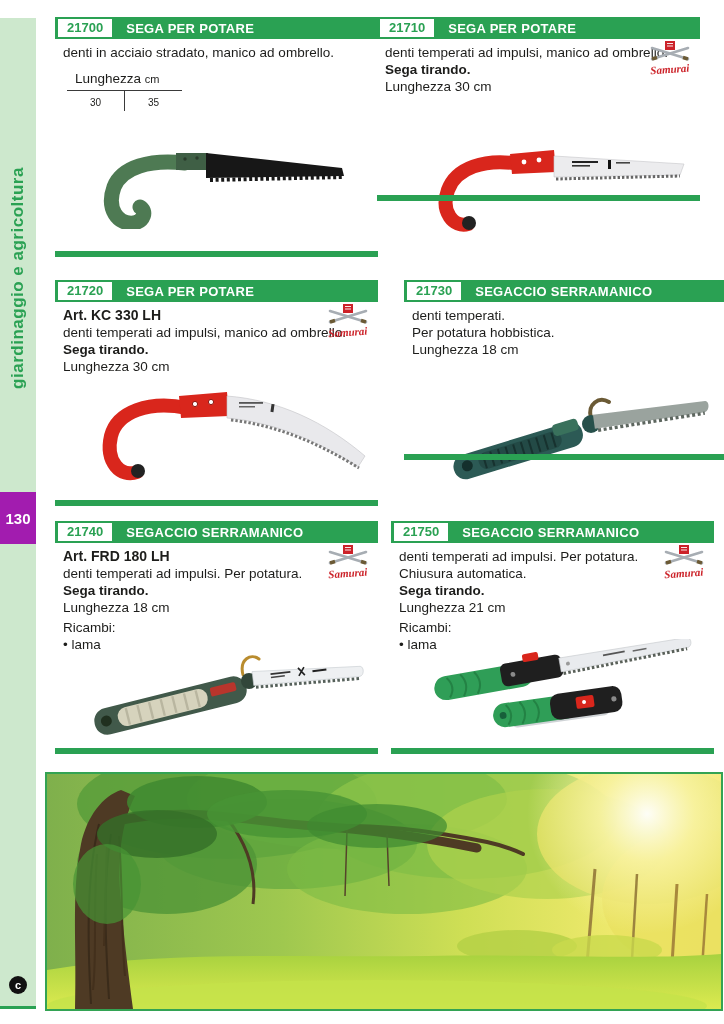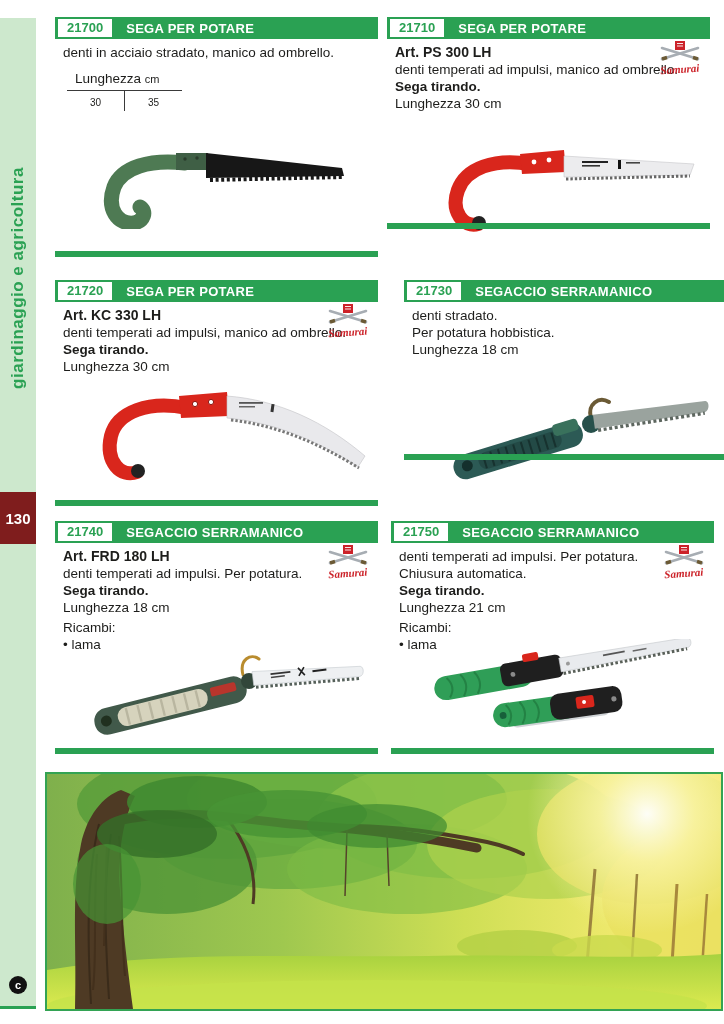--- a/index.html
+++ b/index.html
@@ -12,21 +12,21 @@
     position:absolute;left:0;top:18px;width:36px;height:988px;
     background:#cde8cd;border-bottom:3px solid #2aa153;
   }
   .sidebar-label{
     position:absolute;left:18px;top:260px;
     transform:translate(-50%,-50%) rotate(-90deg);
     white-space:nowrap;color:#2aa153;font-weight:bold;font-size:17px;letter-spacing:.5px;
   }
   .page-num{
     position:absolute;left:0;top:474px;width:36px;height:52px;
-    background:#7f1d1d;color:#fff;font-weight:bold;font-size:15px;
+    background:#a21caf;color:#fff;font-weight:bold;font-size:15px;
     display:flex;align-items:center;justify-content:center;
   }
   .copyright{
     position:absolute;left:9px;top:958px;width:18px;height:18px;border-radius:50%;
     background:#111;color:#fff;font-weight:bold;font-size:11px;
     display:flex;align-items:center;justify-content:center;
   }
   
   .cell{position:absolute;background:#fff;}
   .cell-header{
@@ -94,27 +94,26 @@
       <rect x="86" y="24" width="32" height="17" fill="#3f5f45"></rect>
       <circle cx="95" cy="30" r="1.7" fill="#2a3d2c"></circle>
         <circle cx="107" cy="29" r="1.7" fill="#2a3d2c"></circle>
       <polygon points="116,24 252,39 254,47 116,49" fill="#171717"></polygon>
       <path d="M120,51 L252,48" stroke="#171717" stroke-width="4" stroke-dasharray="3 2.6" fill="none"></path>
     </svg>
   </div>
   <div class="bottom-bar"></div>
 </div>
 
-<div class="cell" style="left:387px;top:17px;width:323px;height:212px;">
+<div class="cell" style="left:377px;top:17px;width:323px;height:184px;">
   <div class="cell-header">
     <span class="code-box">21710</span>
     <span class="cell-title">SEGA PER POTARE</span>
   </div>
   <div class="cell-body">
-    <div class="line-art">Art. PS 300 LH</div>
     <div>denti temperati ad impulsi, manico ad ombrello.</div>
     <div class="line-bold">Sega tirando.</div>
     <div>Lunghezza 30 cm</div>
   </div>
   <div class="samurai">
     <svg viewBox="0 0 48 36">
       <g>
         <path d="M6,18 L42,7" stroke="#a7adb3" stroke-width="2.6" stroke-linecap="round"></path>
         <path d="M6,7 L42,18" stroke="#a7adb3" stroke-width="2.6" stroke-linecap="round"></path>
         <path d="M6,18 L11,16.5" stroke="#6b5a35" stroke-width="3.4"></path>
@@ -183,21 +182,21 @@
   </div>
   <div class="bottom-bar"></div>
 </div>
 
 <div class="cell" style="left:404px;top:280px;width:323px;height:180px;">
   <div class="cell-header">
     <span class="code-box">21730</span>
     <span class="cell-title">SEGACCIO SERRAMANICO</span>
   </div>
   <div class="cell-body">
-    <div>denti stradato.</div>
+    <div>denti temperati.</div>
     <div>Per potatura hobbistica.</div>
     <div>Lunghezza 18 cm</div>
   </div>
   <div class="product-img" style="left:35px;top:92px;width:280px;height:115px;">
     <svg viewBox="0 0 280 115">
       <path d="M152,46 C148,32 160,24 170,30" fill="none" stroke="#6b5a35" stroke-width="4" stroke-linecap="round"></path>
       <g transform="rotate(-17 80 78)">
         <rect x="12" y="66" width="134" height="25" rx="12" fill="#2c5a55"></rect>
         <rect x="38" y="70" width="86" height="17" rx="8" fill="#234a46"></rect>
         <path d="M44,71 v15 M52,71 v15 M60,71 v15 M68,71 v15 M76,71 v15 M84,71 v15 M92,71 v15 M100,71 v15 M108,71 v15 M116,71 v15" stroke="#17322f" stroke-width="2"></path>

